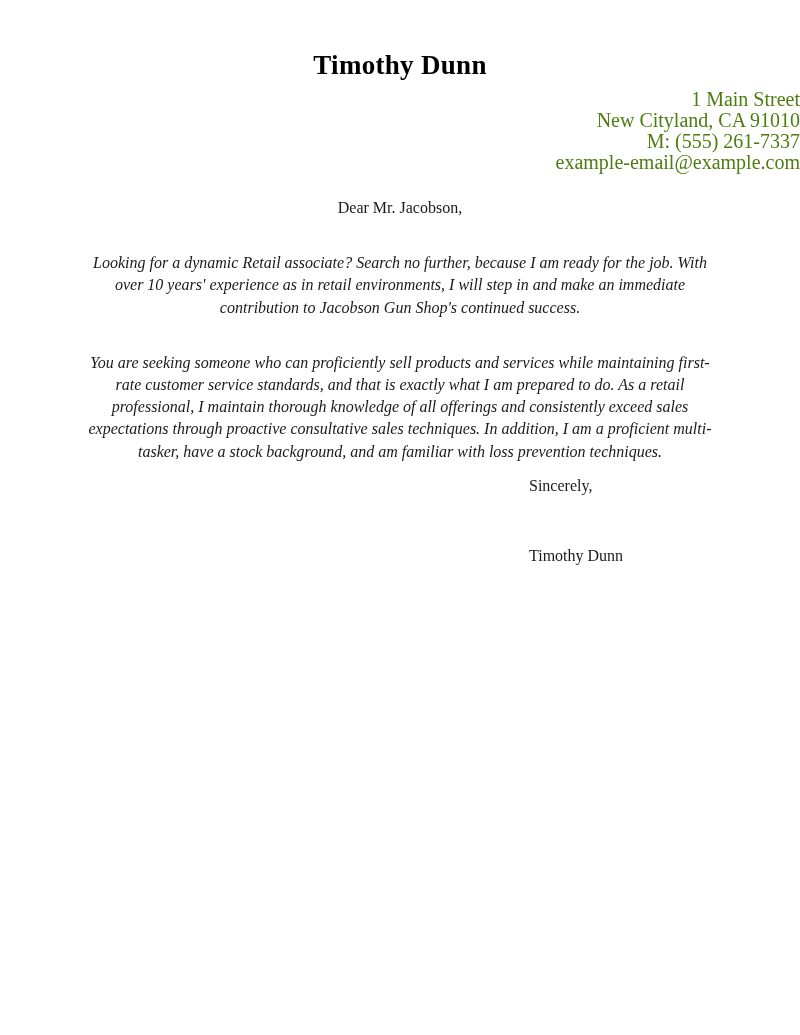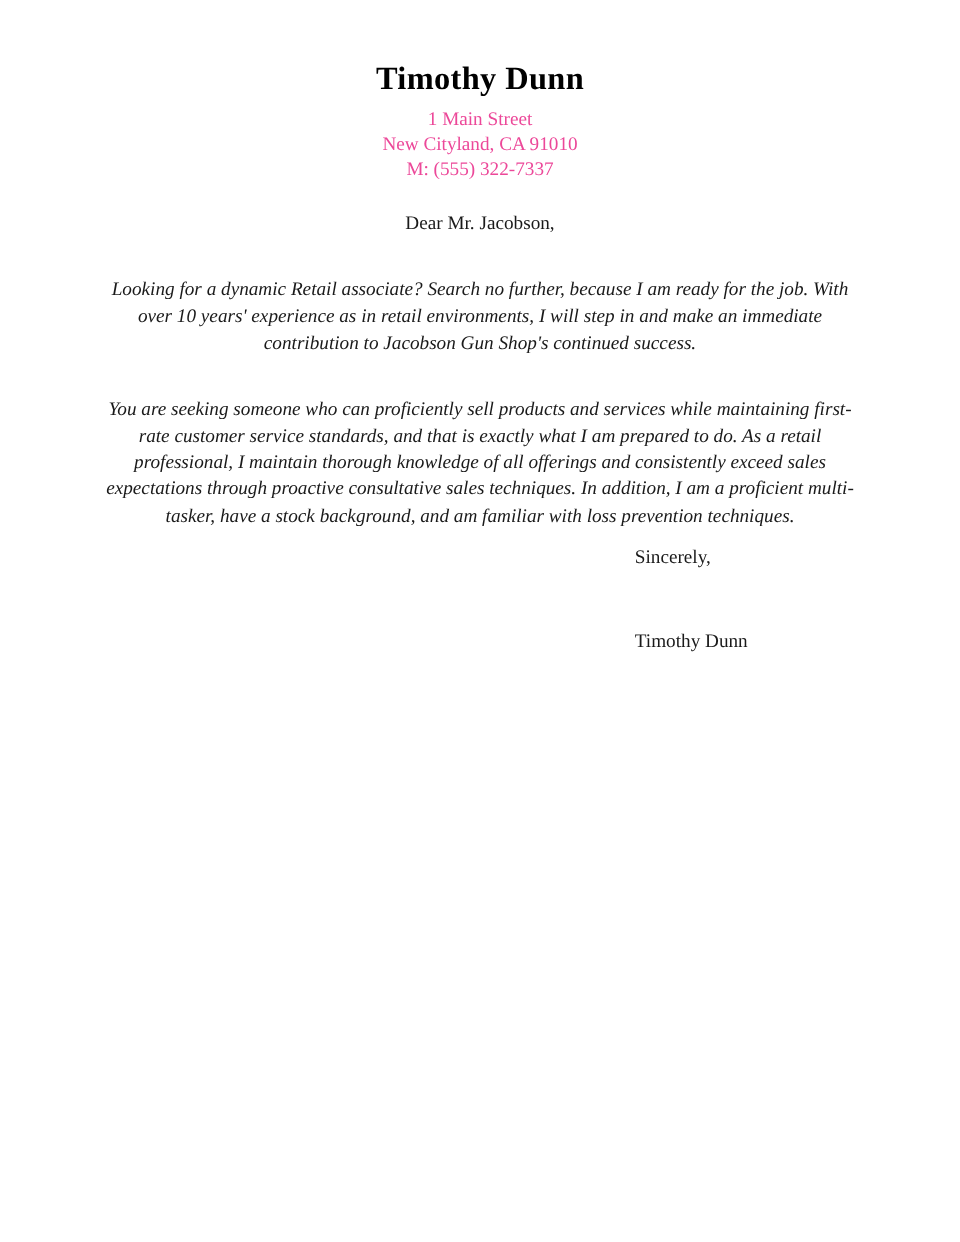--- a/index.html
+++ b/index.html
@@ -31,24 +31,25 @@
   .sender-name {
     font-size: 27px;
     font-weight: bold;
     letter-spacing: 0.3px;
     line-height: 1.15;
     margin: 0 0 8px 0;
     color: #000000;
   }
 
   .contact-line {
-    font-size: 16px;
+    font-size: 20px;
     line-height: 21px;
     margin: 0;
-    color: #ec4899;
+    color: #4d7c0f;
+    text-align: right;
   }
 
   
   .letter-body {
     margin: 0 80px 0 80px;
     padding-top: 24px;
     font-size: 16px;
     line-height: 22.2px;
     text-align: center;
   }
@@ -89,21 +90,22 @@
 </style>
 </head>
 <body>
 
 <div class="page">
 
   <header class="letterhead">
     <h1 class="sender-name">Timothy Dunn</h1>
     <p class="contact-line">1 Main Street</p>
     <p class="contact-line">New Cityland, CA 91010</p>
-    <p class="contact-line">M: (555) 322-7337</p>
+    <p class="contact-line">M: (555) 261-7337</p>
+    <p class="contact-line">example-email@example.com</p>
   </header>
 
   <section class="letter-body">
 
     <p class="salutation">Dear Mr. Jacobson,</p>
 
     <div class="para-gap"></div>
 
     <p class="paragraph">Looking for a dynamic Retail associate? Search no further, because I am ready for the job. With over 10 years' experience as in retail environments, I will step in and make an immediate contribution to Jacobson Gun Shop's continued success.</p>
 

